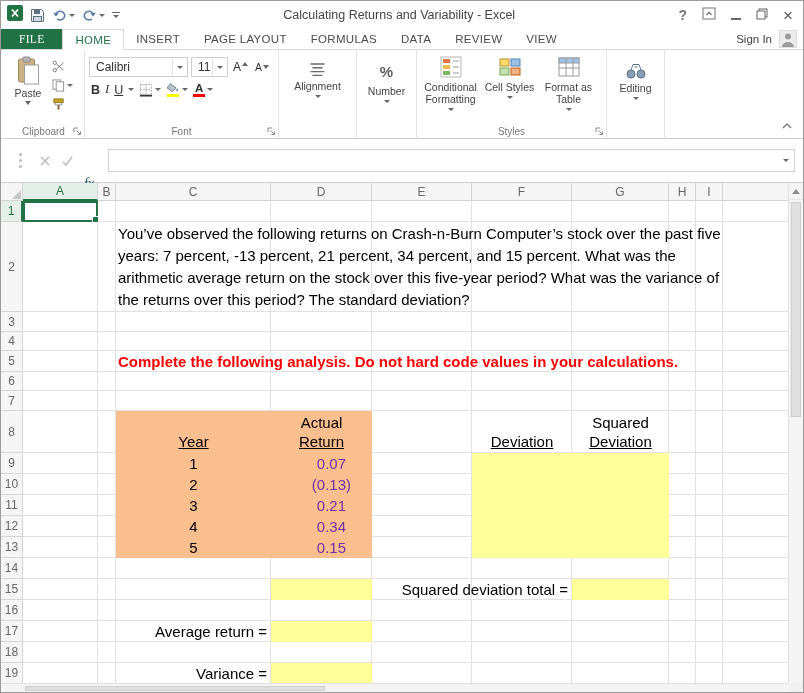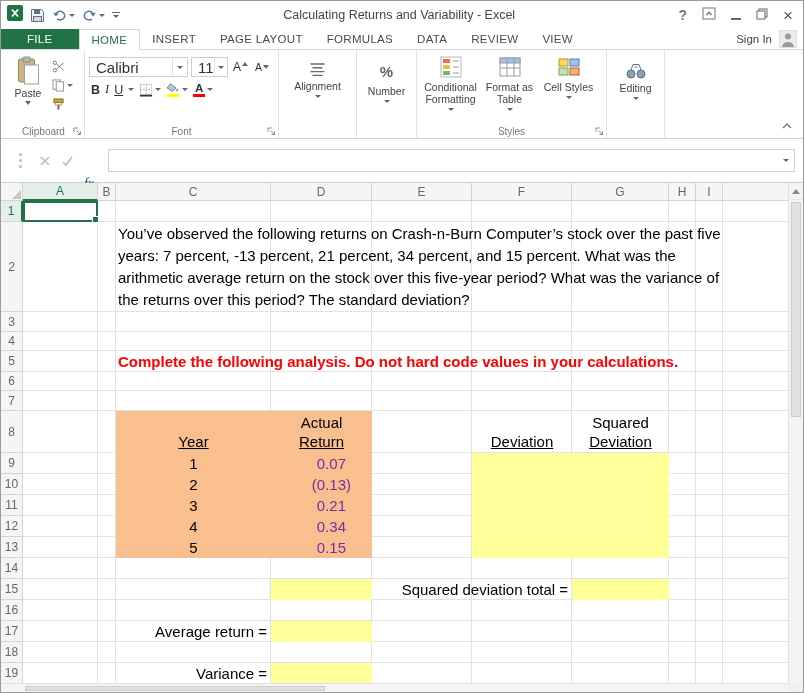--- a/index.html
+++ b/index.html
@@ -18,36 +18,36 @@
   .minbar { width: 10px; height: 2px; background: #666; display: inline-block; }
   .closex { font-size: 17px; color: #555; line-height: 1; }
 
   .caret { display: inline-block; width: 0; height: 0; border-left: 3.5px solid transparent; border-right: 3.5px solid transparent; border-top: 4px solid #666; }
   .caret.sm { border-left-width: 3px; border-right-width: 3px; border-top-width: 3.5px; }
   .qbar { width: 8px; height: 1.5px; background: #666; display: block; margin-bottom: 2px; }
 
   
   .tabrow { height: 20px; display: flex; align-items: stretch; background: #fff; padding-right: 6px; position: relative; z-index: 3; }
   .tab { display: flex; align-items: center; padding: 0 12px; font-size: 11.5px; color: #4a4a4a; letter-spacing: .3px; position: relative; }
-  .tab.file { background: var(--theme_green); color: #fff; padding: 0 26px; }
+  .tab.file { background: var(--theme_green); color: #fff; padding: 0 18px; font-family: Liberation Serif, serif; }
   .tab.active { background: #fff; color: var(--theme_green); border: 1px solid #d8d8d8; border-bottom: 1px solid #fff; margin-bottom: -1px; }
   .signin { margin-left: auto; display: flex; align-items: center; gap: 7px; font-size: 11.5px; color: #444; }
 
   
   .ribbon { height: 90px; background: #fff; border-top: 1px solid #d8d8d8; border-bottom: 1px solid #cfcfcf; display: flex; align-items: stretch; padding-left: 2px; position: relative; z-index: 2; }
   .rgroup { position: relative; border-right: 1px solid #e4e4e4; padding: 3px 4px 13px 4px; }
   .gcontent { display: flex; height: 100%; }
   .glabel { position: absolute; bottom: 1px; left: 0; right: 0; text-align: center; font-size: 10px; color: #777; }
   .launcher { position: absolute; right: 2px; bottom: 2px; }
   .bigbtn { display: flex; flex-direction: column; align-items: center; gap: 2px; width: 42px; padding-top: 3px; font-size: 10.5px; color: #444; }
   .minicol { display: flex; flex-direction: column; gap: 4px; margin-left: 3px; padding-top: 6px; }
   .minibtn { width: 24px; height: 15px; display: flex; align-items: center; gap: 2px; }
   .fontrows { display: flex; flex-direction: column; gap: 5px; padding-top: 4px; }
   .comborow { display: flex; align-items: center; gap: 3px; }
-  .combo { height: 20px; border: 1px solid #cfcfcf; background: #fff; display: flex; align-items: center; font-size: 15px; color: #333; padding-left: 6px; }
+  .combo { height: 20px; border: 1px solid #cfcfcf; background: #fff; display: flex; align-items: center; font-size: 12px; color: #333; padding-left: 6px; }
   .combo .cbox { margin-left: auto; width: 15px; height: 100%; display: flex; align-items: center; justify-content: center; border-left: 1px solid #e3e3e3; }
   .szbtn { font-size: 12px; color: #333; display: flex; align-items: flex-start; gap: 1px; padding: 0 2px; }
   .szbtn .tri-u { width: 0; height: 0; border-left: 3px solid transparent; border-right: 3px solid transparent; border-bottom: 4px solid #666; margin-top: 2px; }
   .szbtn .tri-d { width: 0; height: 0; border-left: 3px solid transparent; border-right: 3px solid transparent; border-top: 4px solid #666; margin-top: 4px; }
   .fmtrow { display: flex; align-items: center; gap: 5px; font-size: 12.5px; color: #333; padding-left: 2px; }
   .fbtn { display: flex; align-items: center; gap: 2px; }
   .bold { font-weight: bold; }
   .ital { font-style: italic; font-family: "Liberation Serif", serif; }
   .undl { text-decoration: underline; }
   .colorbtn { display: flex; flex-direction: column; align-items: center; line-height: 10px; font-size: 11.5px; font-weight: bold; color: #333; }
@@ -315,35 +315,35 @@
               <rect x="3" y="3" width="7" height="4" fill="#e8734a"></rect>
               <rect x="3" y="9" width="7" height="4" fill="#f2b84b"></rect>
               <rect x="3" y="15" width="7" height="4" fill="#7bb661"></rect>
               <path d="M13 5 h6 M13 11 h6 M13 17 h6" stroke="#9a9a9a"></path>
             </svg>
           <span>Conditional Formatting</span>
           <i class="caret sm"></i>
         </div>
         <div class="stylebtn">
           <svg width="22" height="22">
-              <rect x="1" y="2" width="20" height="18" fill="#fff" stroke="#9a9a9a"></rect>
-              <rect x="1" y="2" width="20" height="5" fill="#9dc3e6" stroke="#9a9a9a"></rect>
-              <path d="M1 12 h20 M8 2 v18 M15 2 v18" stroke="#9a9a9a"></path>
-            </svg>
-          <span>Format as Table</span>
-          <i class="caret sm"></i>
-        </div>
-        <div class="stylebtn">
-          <svg width="22" height="22">
               <rect x="1" y="3" width="9" height="7" fill="#ffd966" stroke="#b5912c"></rect>
               <rect x="12" y="3" width="9" height="7" fill="#9dc3e6" stroke="#4f81bd"></rect>
               <rect x="1" y="12" width="9" height="7" fill="#c6e0b4" stroke="#70ad47"></rect>
               <rect x="12" y="12" width="9" height="7" fill="#f4b183" stroke="#c55a11"></rect>
             </svg>
           <span>Cell Styles</span>
+          <i class="caret sm"></i>
+        </div>
+        <div class="stylebtn">
+          <svg width="22" height="22">
+              <rect x="1" y="2" width="20" height="18" fill="#fff" stroke="#9a9a9a"></rect>
+              <rect x="1" y="2" width="20" height="5" fill="#9dc3e6" stroke="#9a9a9a"></rect>
+              <path d="M1 12 h20 M8 2 v18 M15 2 v18" stroke="#9a9a9a"></path>
+            </svg>
+          <span>Format as Table</span>
           <i class="caret sm"></i>
         </div>
       </div>
       <div class="glabel">Styles</div>
       <svg class="launcher" width="9" height="9">
           <path d="M1 1 h4 M1 1 v4 M3.5 3.5 L7 7 M7.5 4.5 v3 h-3" fill="none" stroke="#8a8a8a"></path>
         </svg>
     </div>
 
 

